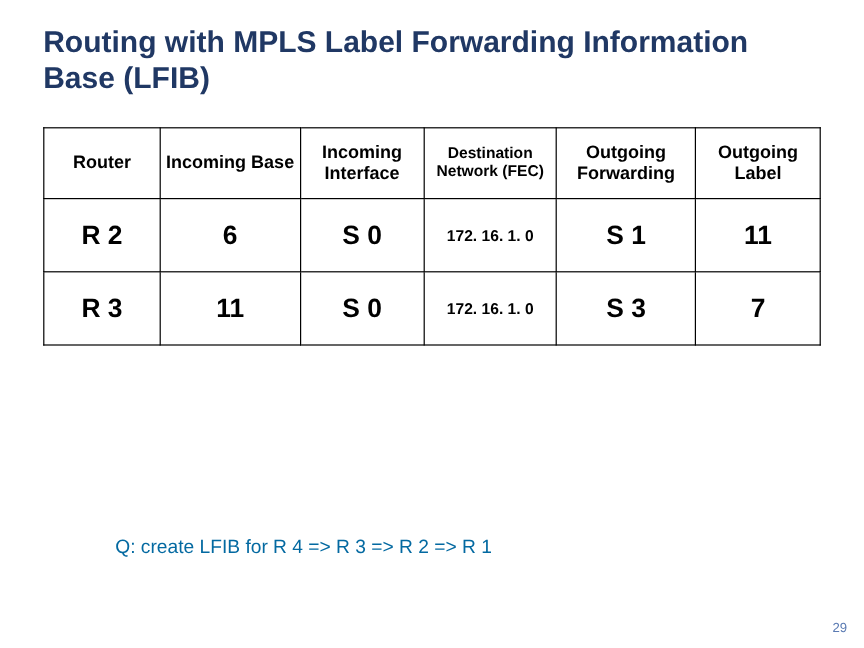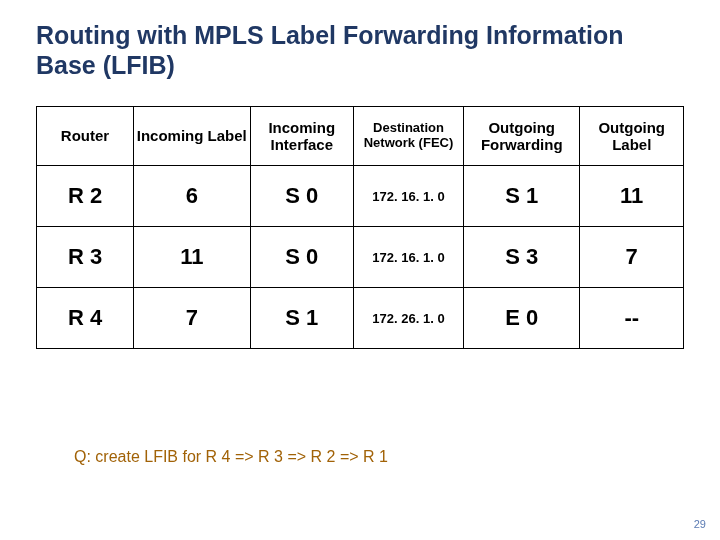--- a/index.html
+++ b/index.html
@@ -49,24 +49,24 @@
     font-size: 22px;
     font-weight: bold;
     height: 60px;
   }
   table.lfib td.network {
     font-size: 13px;
     font-weight: bold;
   }
   .question {
     position: absolute;
-    left: 74px;
+    left: 96px;
     top: 448px;
     font-size: 16px;
-    color: #a16207;
+    color: #0369a1;
   }
   .pagenum {
     position: absolute;
     right: 14px;
     bottom: 10px;
     font-size: 11px;
     color: #5b7bb3;
   }
 </style>
 </head>
@@ -81,21 +81,21 @@
       <col style="width:15%">
       <col style="width:18%">
       <col style="width:16%">
       <col style="width:17%">
       <col style="width:18%">
       <col style="width:16%">
     </colgroup>
     <thead>
       <tr>
         <th>Router</th>
-        <th>Incoming Label</th>
+        <th>Incoming Base</th>
         <th>Incoming Interface</th>
         <th class="small">Destination Network (FEC)</th>
         <th>Outgoing Forwarding</th>
         <th>Outgoing Label</th>
       </tr>
     </thead>
     <tbody>
       <tr>
         <td>R 2</td>
         <td>6</td>
@@ -105,27 +105,19 @@
         <td>11</td>
       </tr>
       <tr>
         <td>R 3</td>
         <td>11</td>
         <td>S 0</td>
         <td class="network">172. 16. 1. 0</td>
         <td>S 3</td>
         <td>7</td>
       </tr>
-      <tr>
-        <td>R 4</td>
-        <td>7</td>
-        <td>S 1</td>
-        <td class="network">172. 26. 1. 0</td>
-        <td>E 0</td>
-        <td>--</td>
-      </tr>
     </tbody>
   </table>
 
 </div>
 
 <div class="question">Q: create LFIB for R 4 =&gt; R 3 =&gt; R 2 =&gt; R 1</div>
 <div class="pagenum">29</div>
 
 </body></html>

